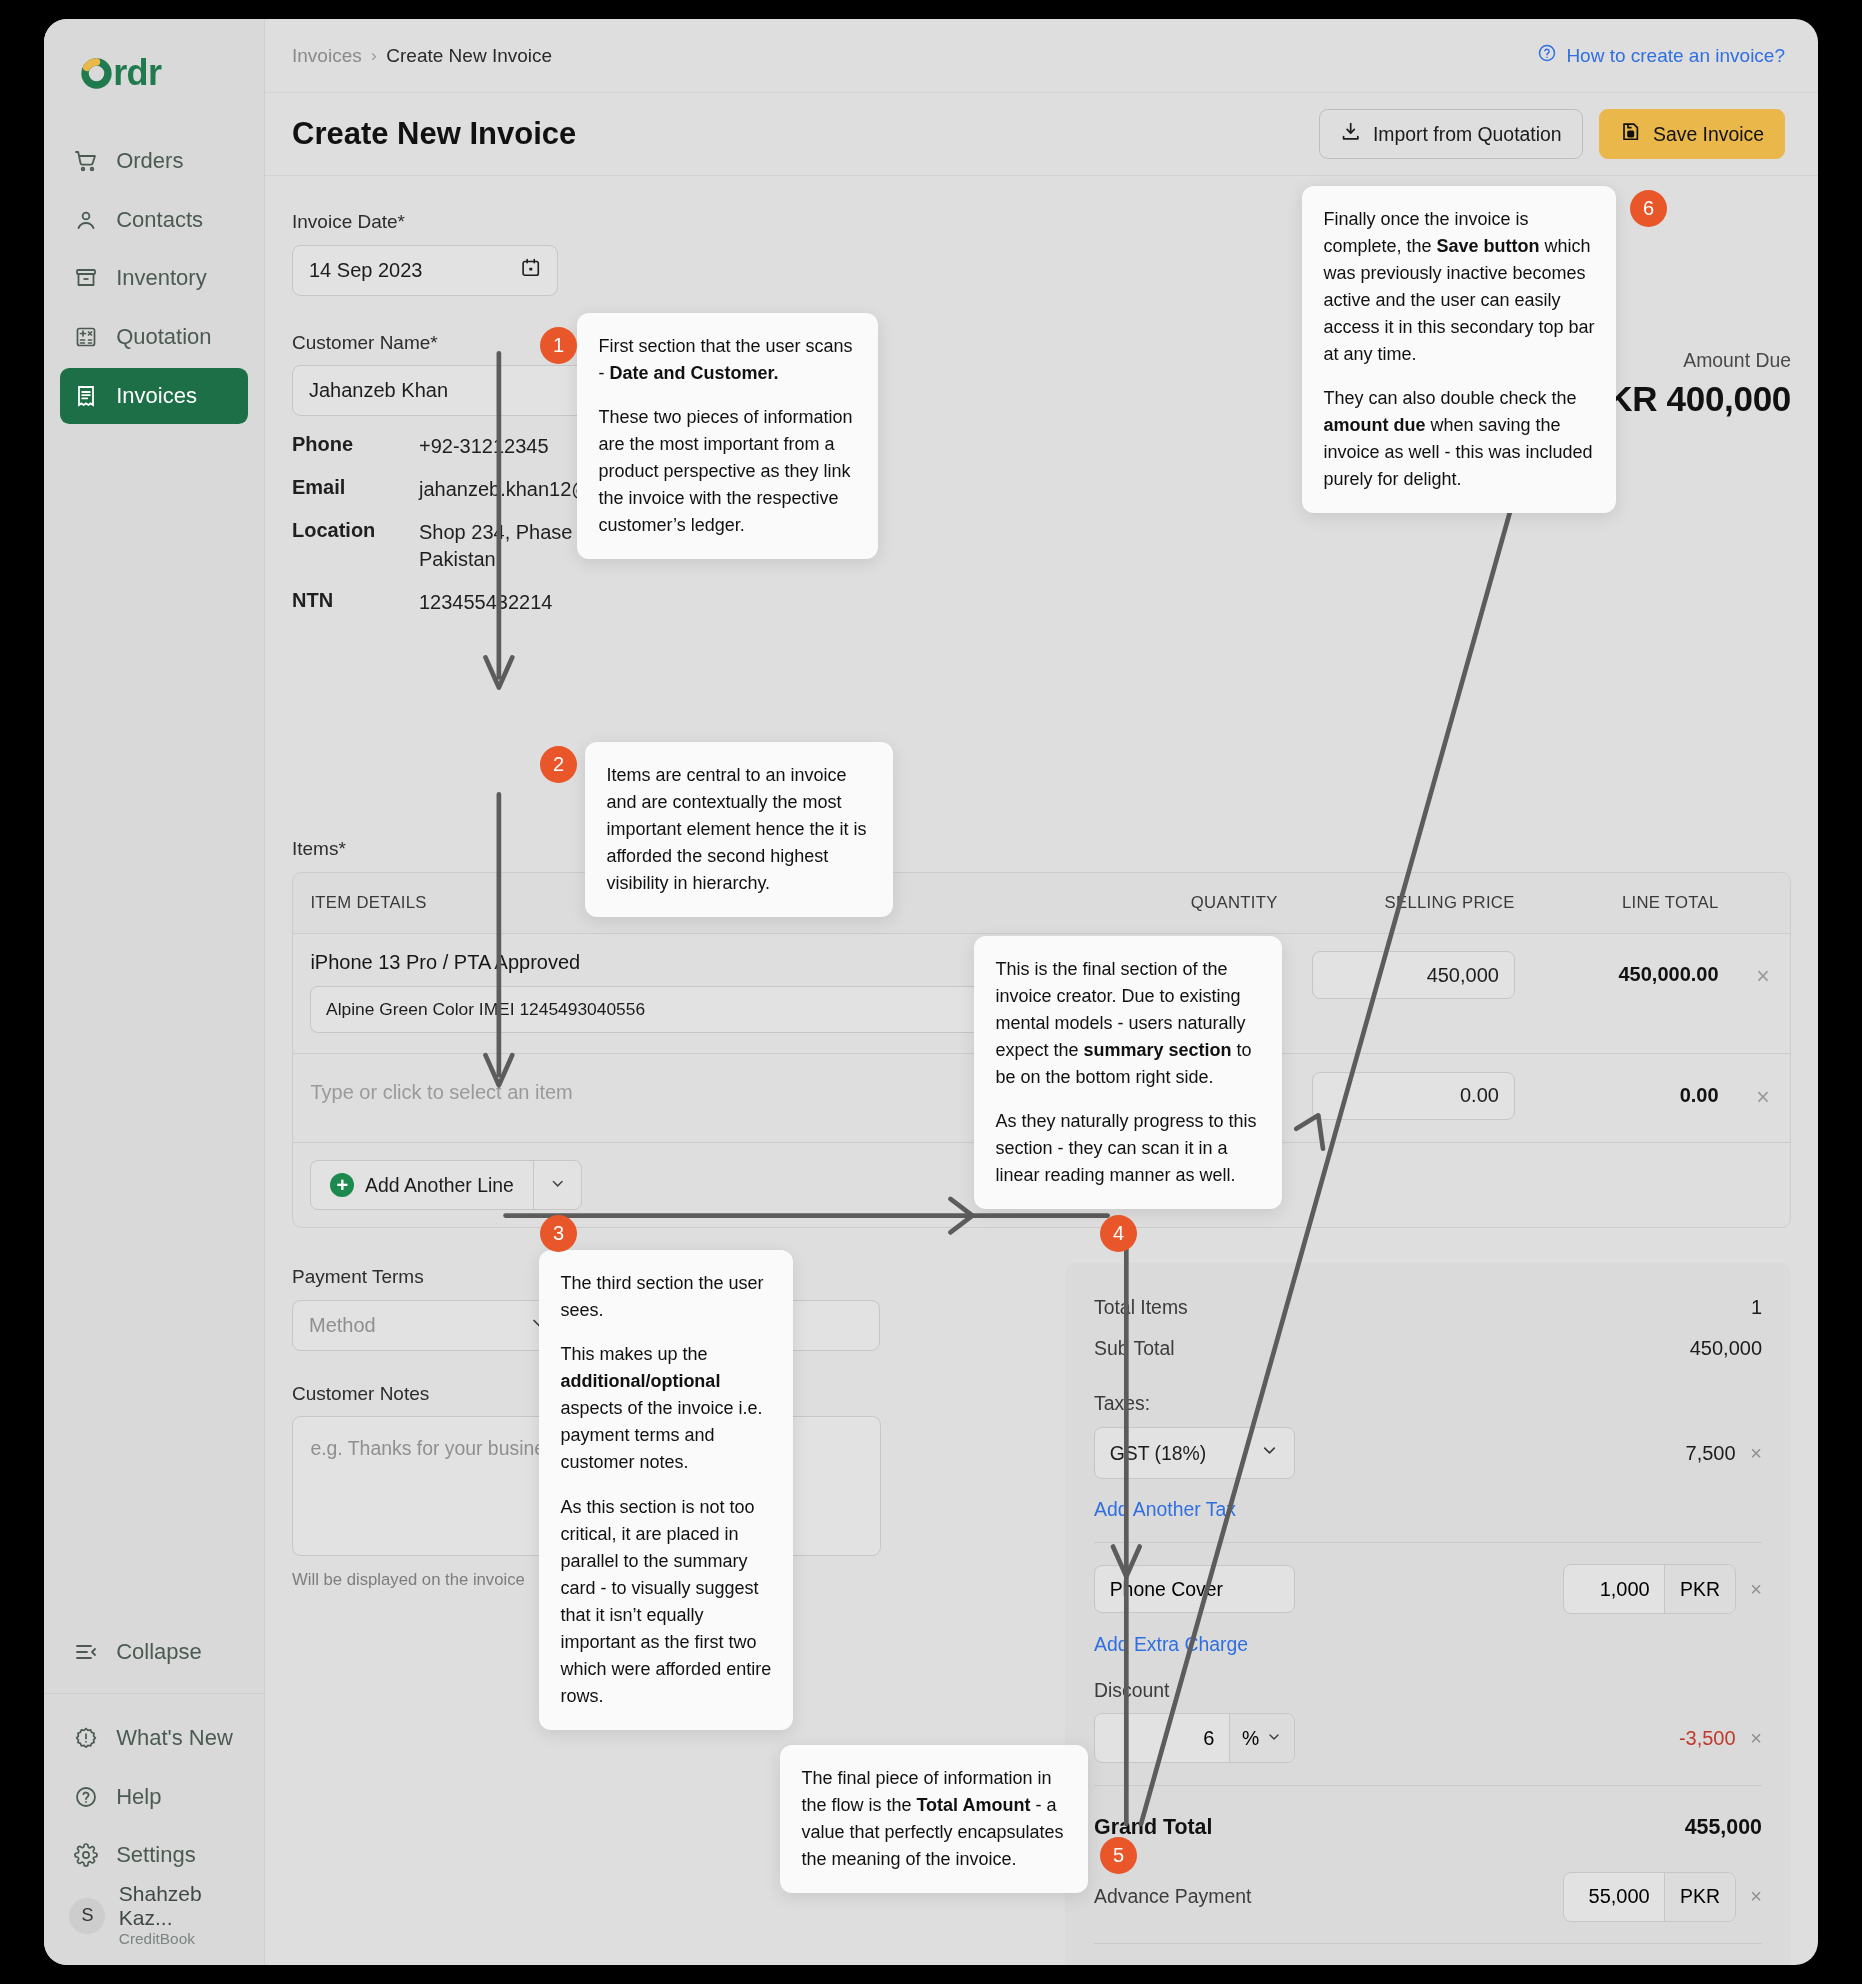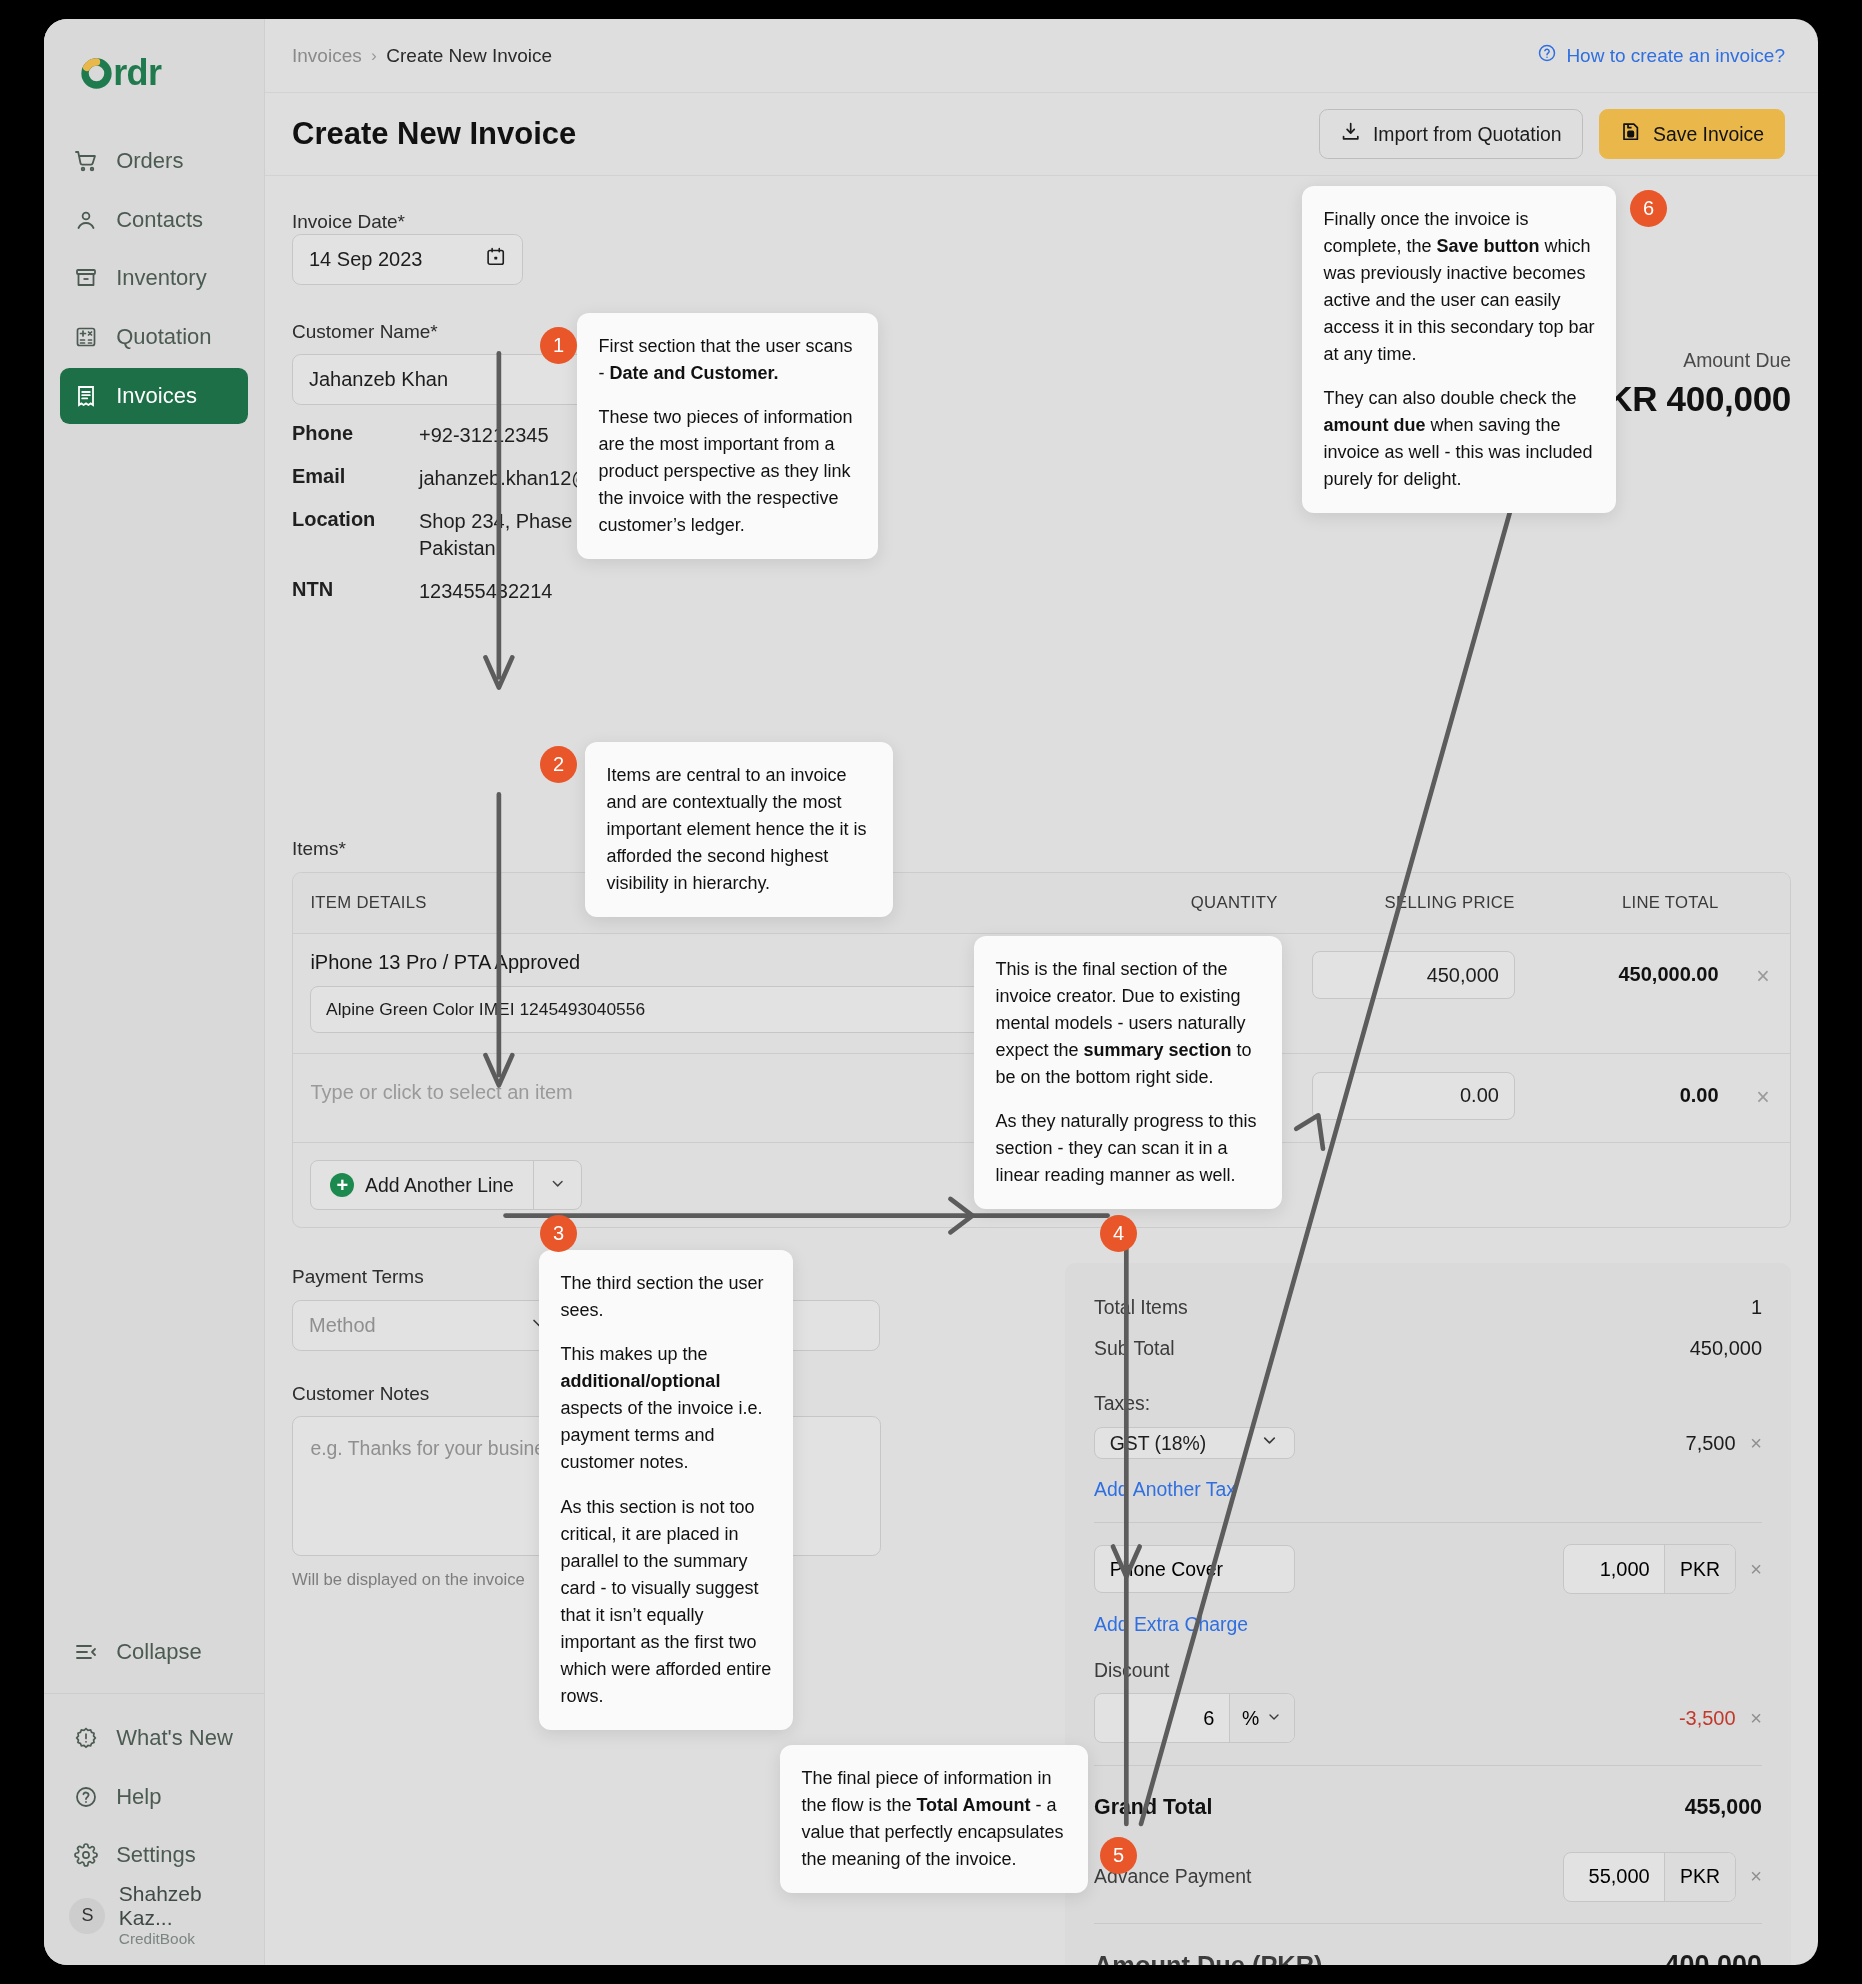--- a/index.html
+++ b/index.html
@@ -110,21 +110,21 @@
   .field-label { font-size: 19px; color:#2d2d2d; }
   .input {
     background:#e2e2e2; border:0.7px solid #c6c6c6; border-radius:8.7px;
     height: 51px; display:flex; align-items:center; padding: 0 16px;
     font-size: 20px; color:#1d1d1d;
   }
   .input.ph { color:#8f8f8f; }
 
   
   .left-col { position:absolute; left:27px; top:0; width: 589px; }
-  .date-field { width: 231px; margin-top: 1px; }
+  .date-field { width: 266px; margin-top: 12px; }
   .date-field .cal { margin-left:auto; }
   .cal svg { width:21.4px; height:21.4px; }
 
   .cust-block { margin-top: 36px; }
   .cust-input { width: 569px; margin-top: 10.7px; }
   .cust-details { margin-top: 17.4px; }
   .cust-row { display:flex; margin-bottom: 16px; }
   .cust-key { width: 127px; flex:0 0 127px; font-size:20px; font-weight:bold; color:#1f1f1f;}
   .cust-val { font-size:20px; color:#1f1f1f; max-width: 335px; line-height:1.35;}
 
@@ -185,21 +185,21 @@
     background:#dadada; border-radius: 10.7px; padding: 24px 29px 32px 29px;
   }
   .sum-row { display:flex; align-items:center; justify-content:space-between; min-height:41px; }
   .sum-key { font-size:19.4px; color:#3c3c3c;}
   .sum-val { font-size:20px; color:#1c1c1c;}
   .sum-key.b { font-weight:bold; color:#111;}
   .sum-val.b { font-weight:bold; color:#111;}
   .taxes-label { font-size:19.4px; color:#3c3c3c; margin: 23px 0 12px 0;}
   .select {
     background:#e2e2e2; border:0.7px solid #c6c6c6; border-radius:8px;
-    height: 32px; display:flex; align-items:center; padding:0 14.7px;
+    height: 52px; display:flex; align-items:center; padding:0 14.7px;
     font-size:19.4px; color:#1d1d1d; width: 201px;
   }
   .select .caret { margin-left:auto; }
   .row-flex { display:flex; align-items:center; }
   .right-group { margin-left:auto; display:flex; align-items:center; gap:14.7px;}
   .amt { font-size:20px; color:#1c1c1c;}
   .amt.neg { color:#c0392b;}
   .x-sm { color:#8f8f8f; font-size:20px; cursor:pointer;}
   .link { color:#2f6fe0; font-size:19.4px; margin-top: 19px; display:inline-block; cursor:pointer;}
   .hr { height:0.7px; background:#c9c9c9; margin: 21.4px 0;}

